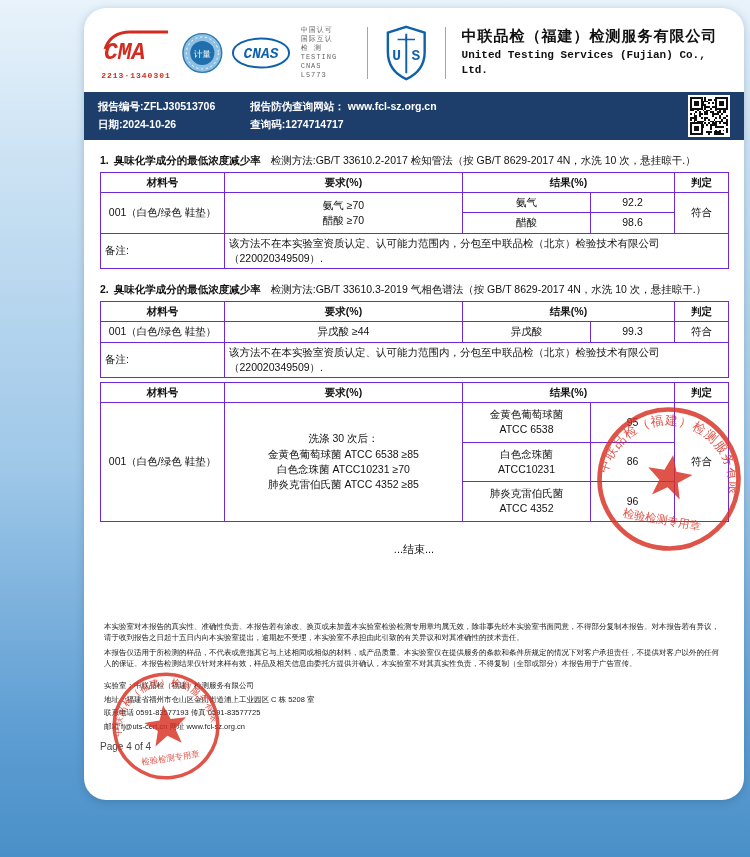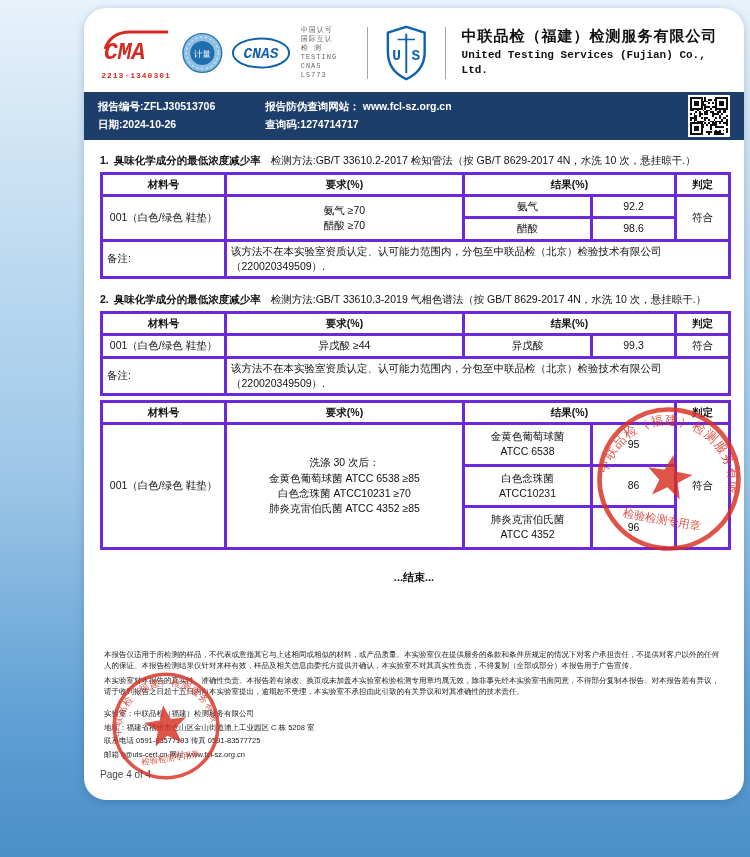--- a/index.html
+++ b/index.html
@@ -24,47 +24,47 @@
   .cma-block { text-align:center; }
   .cma-number { font-size:8px; color:#d42b20; font-weight:700; letter-spacing:1px; margin-top:1px; }
   .acc-text { font-size:7px; color:#666; line-height:1.3; letter-spacing:1px; margin-left:2px; }
   .vdiv { width:1px; height:52px; background:#9aa7b5; margin:0 8px; }
   .company { line-height:1.35; }
   .company-cn { font-size:15px; font-weight:700; color:#111; letter-spacing:1px; }
   .company-en { font-size:11px; font-weight:700; color:#111; }
 
   
   .info-bar {
-    display:flex; align-items:center; gap:50px;
+    display:flex; align-items:center; gap:35px;
     background:#1d3e6b; color:#fff;
     font-weight:700; font-size:10.5px; line-height:1.7;
     padding:4px 14px; height:48px;
   }
   .qr { margin-left:auto; width:42px; height:42px; background:#fff; padding:2px;
         display:grid; grid-template-columns:repeat(21,1fr); grid-auto-rows:1fr; }
   .qr .d { background:#101010; }
 
   
   .content { padding: 12px 16px 0 16px; }
   .sec-head { font-size:10.5px; color:#111; margin-top:14px; }
   .sec-head:first-child { margin-top:2px; }
   .sec-no { font-weight:700; margin-right:5px; }
   .sec-title { font-weight:700; margin-right:10px; }
   .sec-method { font-weight:400;text-align:center; }
   .rpt-table { width:100%; border-collapse:collapse; table-layout:fixed;
                font-size:10.5px; color:#111; margin-top:4px; }
-  .rpt-table th, .rpt-table td { border:3px solid #6d28d9; padding:2px 4px;
+  .rpt-table th, .rpt-table td { border:1px solid #6d28d9; padding:2px 4px;
                text-align:center; vertical-align:middle; line-height:1.45; }
   .rpt-table th { font-weight:700; }
   .rpt-table td.left { text-align:left; }
   .c-mat { width:124px; } .c-req { width:238px; } .c-rname { width:128px; }
   .c-rval { width:84px; } .c-ver { width:54px; }
   .t3 td { padding:4px 4px; }
 
-  .end-marker { text-align:center; font-size:11px; color:#111; margin-top:20px;font-weight:bold; }
+  .end-marker { text-align:center; font-size:11px; color:#111; margin-top:20px; }
 
   
   .disclaimer { margin-top:64px; font-size:7.5px; color:#1a1a1a; line-height:1.55; padding:0 4px; }
   .disclaimer p + p { margin-top:3px; }
   .contact { margin-top:9px; font-size:7.5px; color:#1a1a1a; line-height:1.8; padding:0 4px; }
   .page-num { text-align:left; font-size:10px; color:#444; margin-top:8px; }
 
   
   .stamp { position:absolute; pointer-events:none; opacity:.82; }
   .stamp-right { top:396px; right:0; width:150px; height:150px; transform:rotate(10deg); }
@@ -706,22 +706,22 @@
             <div>ATCC 4352</div>
           </td>
           <td>96</td>
         </tr>
       </tbody>
     </table>
 
     <div class="end-marker">...结束...</div>
 
     <div class="disclaimer">
+      <p>本实验室对本报告的真实性、准确性负责。本报告若有涂改、换页或未加盖本实验室检验检测专用章均属无效，除非事先经本实验室书面同意，不得部分复制本报告。对本报告若有异议，请于收到报告之日起十五日内向本实验室提出，逾期恕不受理，本实验室不承担由此引致的有关异议和对其准确性的技术责任。</p>
       <p>本报告仅适用于所检测的样品，不代表或意指其它与上述相同或相似的材料，或产品质量。本实验室仅在提供服务的条款和条件所规定的情况下对客户承担责任，不提供对客户以外的任何人的保证。本报告检测结果仅针对来样有效，样品及相关信息由委托方提供并确认，本实验室不对其真实性负责，不得复制（全部或部分）本报告用于广告宣传。</p>
-      <p>本实验室对本报告的真实性、准确性负责。本报告若有涂改、换页或未加盖本实验室检验检测专用章均属无效，除非事先经本实验室书面同意，不得部分复制本报告。对本报告若有异议，请于收到报告之日起十五日内向本实验室提出，逾期恕不受理，本实验室不承担由此引致的有关异议和对其准确性的技术责任。</p>
     </div>
     <div class="contact">
       <div>实验室：中联品检（福建）检测服务有限公司</div>
       <div>地址：福建省福州市仓山区金山街道浦上工业园区 C 栋 5208 室</div>
       <div>联系电话 0591-83577193    传真 0591-83577725</div>
       <div>邮箱 fj@uts-cert.cn    网址 www.fcl-sz.org.cn</div>
     </div>
     <div class="page-num">Page 4 of 4</div>
   </div>
 

